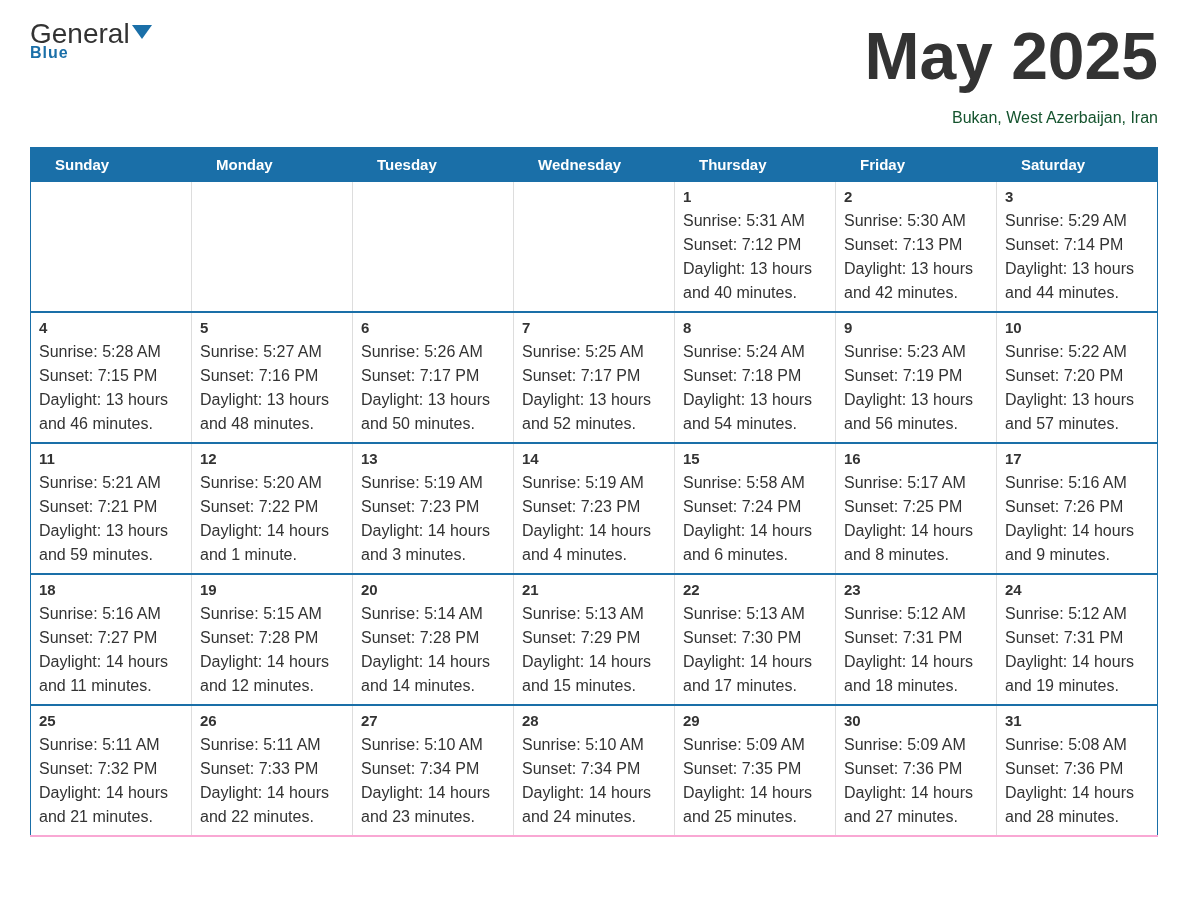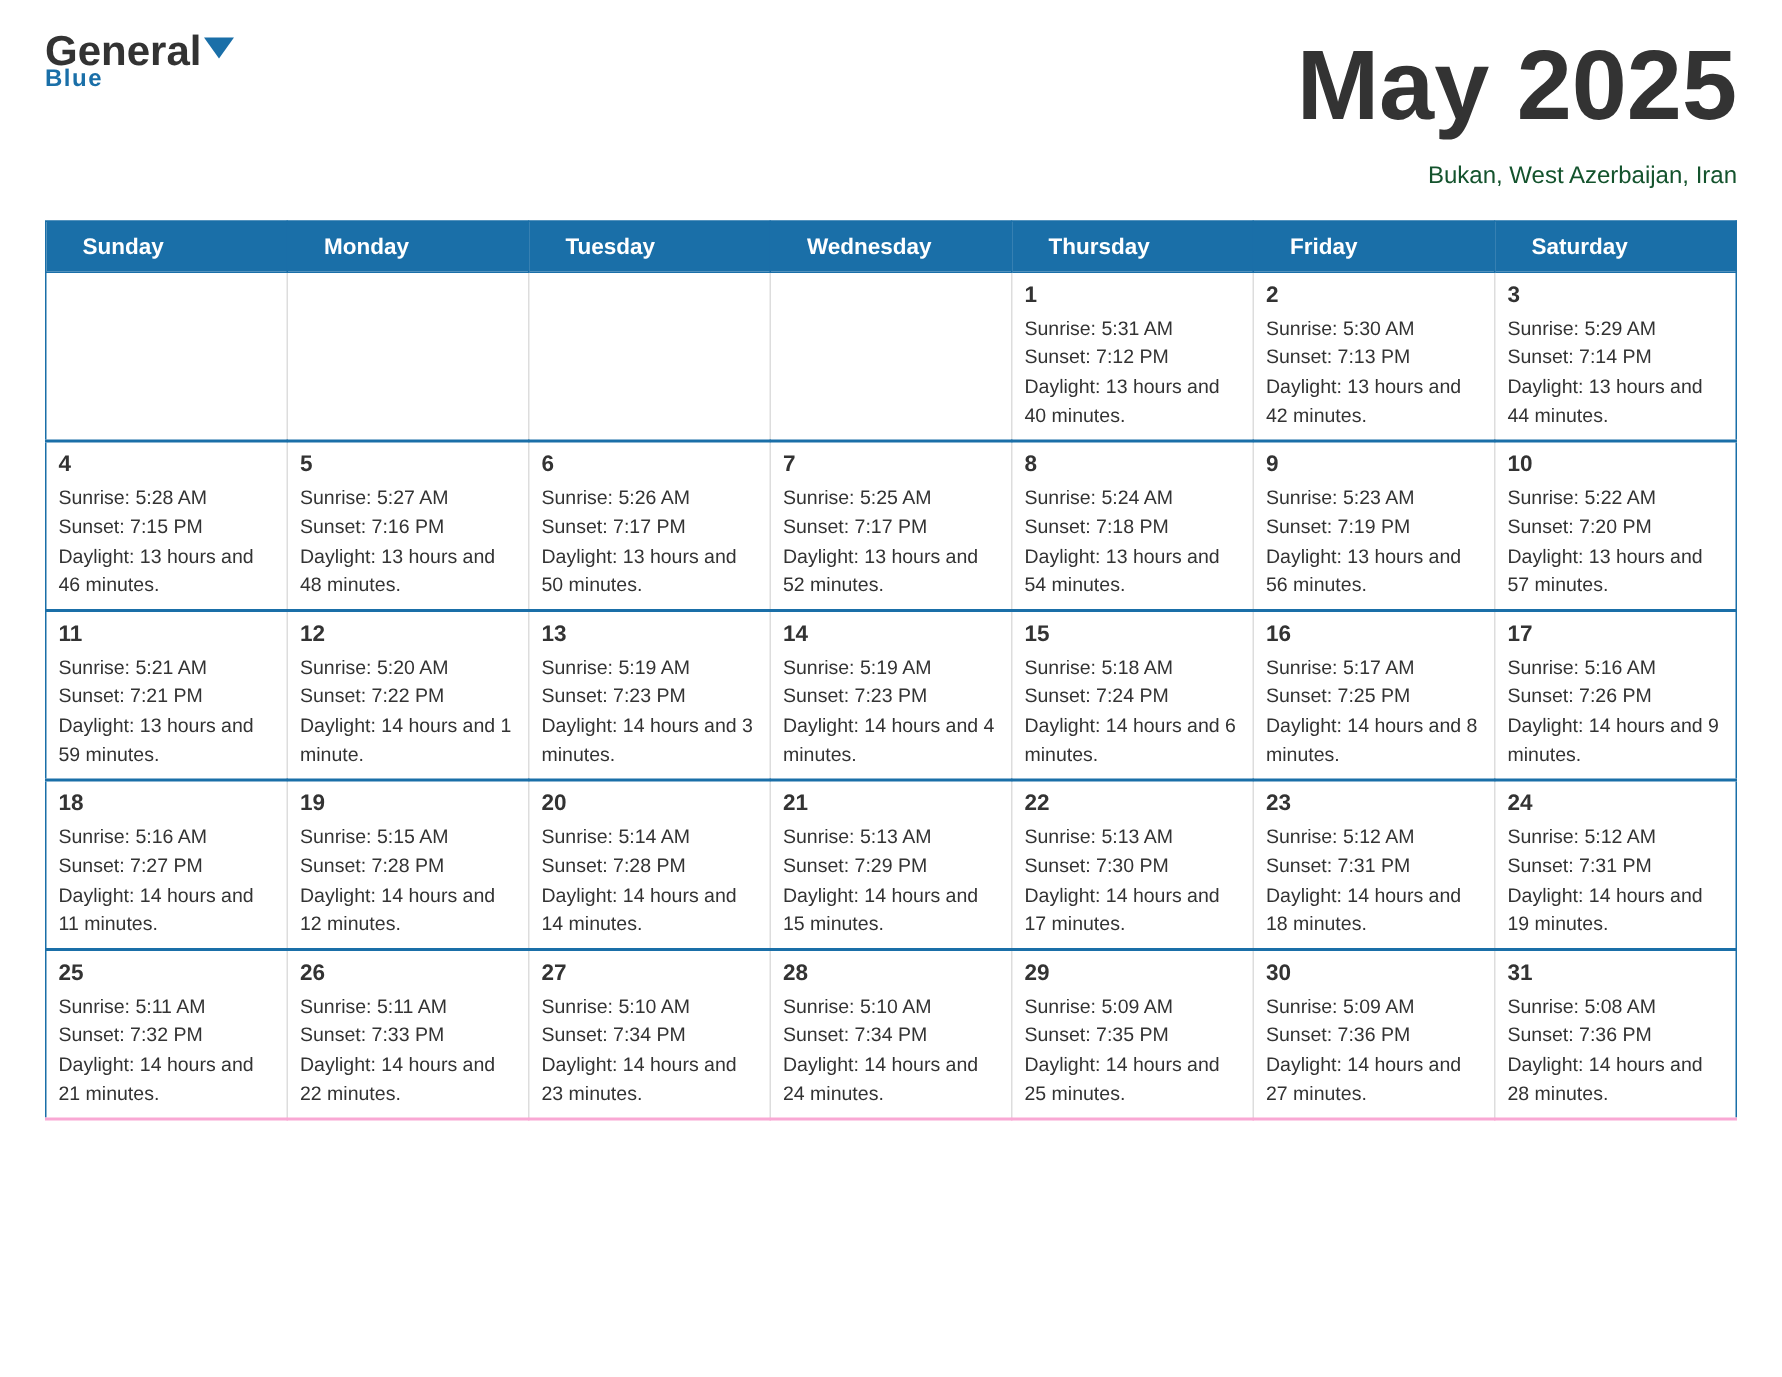--- a/index.html
+++ b/index.html
@@ -16,21 +16,21 @@
       align-items: flex-start;
       margin-bottom: 20px;
     }
     .logo {
       display: flex;
       flex-direction: column;
       align-items: flex-start;
     }
     .logo-text {
       font-size: 28px;
-      font-weight: bold;
+      font-weight: normal;
       color: #333;
       line-height: 1;
     }
     .logo-triangle {
       display: inline-block;
       width: 0;
       height: 0;
       border-left: 10px solid transparent;
       border-right: 10px solid transparent;
       border-top: 14px solid #1a6fa8;
@@ -94,21 +94,21 @@
     tbody td:last-child {
       border-right: 1px solid #1a6fa8;
     }
     .day-number {
       font-size: 15px;
       font-weight: bold;
       margin-bottom: 4px;
       color: #333;
     }
     .day-info {
-      font-size: 13px;
+      font-size: 16px;
       line-height: 1.5;
       color: #333;
     }
     tbody tr:last-child {
       border-bottom: 2px solid #f9a8d4;
     }
   </style>
 </head>
 <body>
 
@@ -240,21 +240,21 @@
         </td>
         <td>
           <div class="day-number">14</div>
           <div class="day-info">Sunrise: 5:19 AM
 Sunset: 7:23 PM
 Daylight: 14 hours
 and 4 minutes.</div>
         </td>
         <td>
           <div class="day-number">15</div>
-          <div class="day-info">Sunrise: 5:18 AM
+          <div class="day-info">Sunrise: 5:58 AM
 Sunset: 7:24 PM
 Daylight: 14 hours
 and 6 minutes.</div>
         </td>
         <td>
           <div class="day-number">16</div>
           <div class="day-info">Sunrise: 5:17 AM
 Sunset: 7:25 PM
 Daylight: 14 hours
 and 8 minutes.</div>

